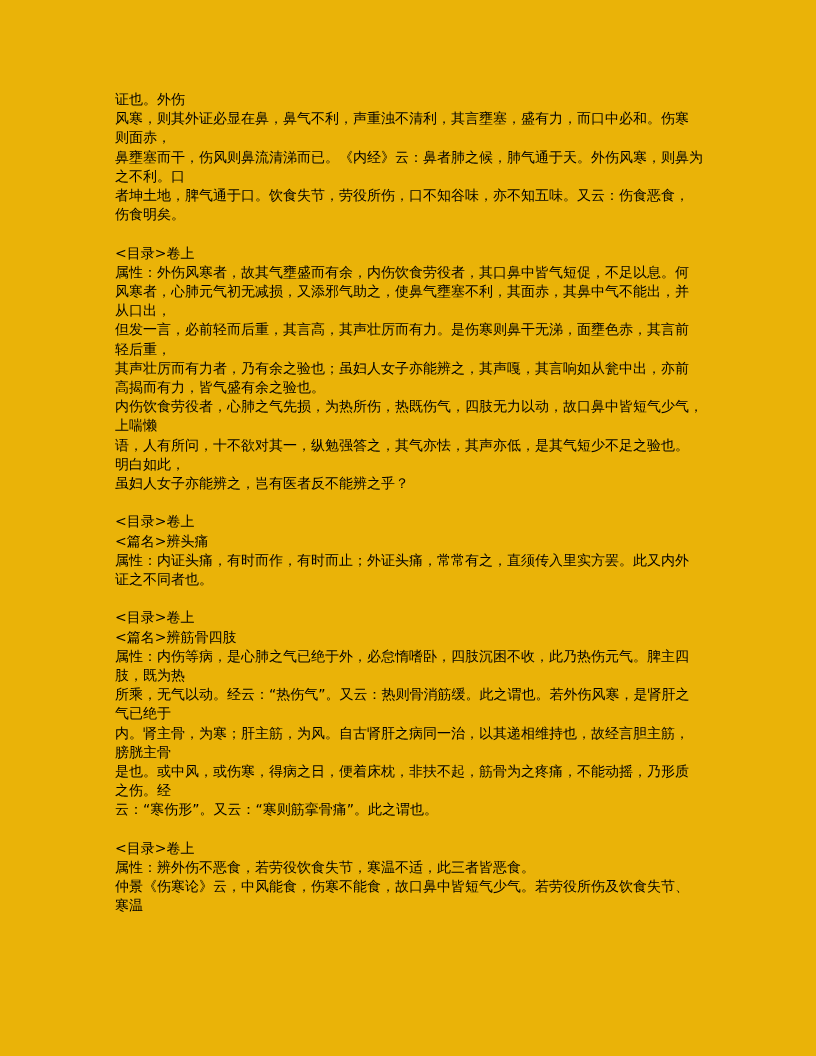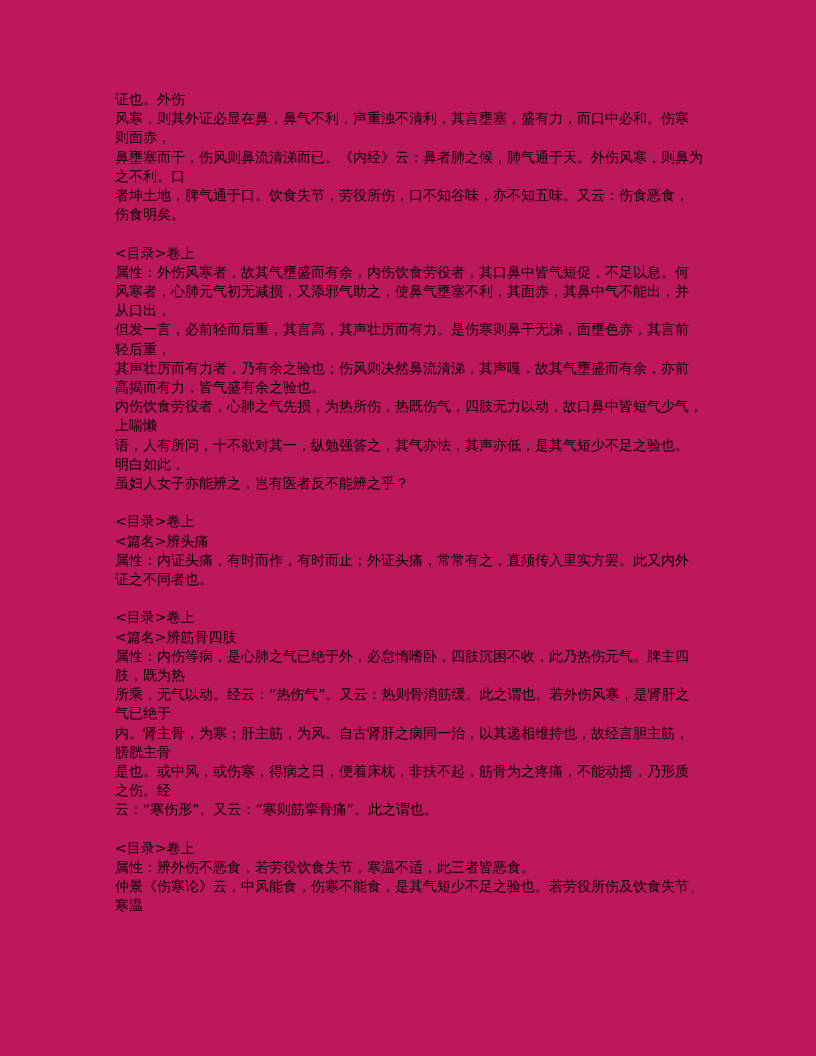--- a/index.html
+++ b/index.html
@@ -4,21 +4,21 @@
 <style>
   html, body {
     margin: 0;
     padding: 0;
     background: #ffffff;
   }
   .page {
     position: relative;
     width: 816px;
     height: 1056px;
-    background: #be185d;
+    background: #eab308;
     box-sizing: border-box;
     padding: 90px 74px 0 115px;
     overflow: hidden;
     font-family: "DejaVu Sans", "Liberation Sans", sans-serif;
     color: #000000;
   }
   .doc-body {
     width: 600px;
   }
   .doc-line {
@@ -41,21 +41,21 @@
       <div class="doc-line">之不利。口</div>
       <div class="doc-line">者坤土地，脾气通于口。饮食失节，劳役所伤，口不知谷味，亦不知五味。又云：伤食恶食，</div>
       <div class="doc-line">伤食明矣。</div>
       <div class="doc-line"></div>
       <div class="doc-line">&lt;目录&gt;卷上</div>
       <div class="doc-line">属性：外伤风寒者，故其气壅盛而有余，内伤饮食劳役者，其口鼻中皆气短促，不足以息。何</div>
       <div class="doc-line">风寒者，心肺元气初无减损，又添邪气助之，使鼻气壅塞不利，其面赤，其鼻中气不能出，并</div>
       <div class="doc-line">从口出，</div>
       <div class="doc-line">但发一言，必前轻而后重，其言高，其声壮厉而有力。是伤寒则鼻干无涕，面壅色赤，其言前</div>
       <div class="doc-line">轻后重，</div>
-      <div class="doc-line">其声壮厉而有力者，乃有余之验也；伤风则决然鼻流清涕，其声嘎，故其气壅盛而有余，亦前</div>
+      <div class="doc-line">其声壮厉而有力者，乃有余之验也；虽妇人女子亦能辨之，其声嘎，其言响如从瓮中出，亦前</div>
       <div class="doc-line">高揭而有力，皆气盛有余之验也。</div>
       <div class="doc-line">内伤饮食劳役者，心肺之气先损，为热所伤，热既伤气，四肢无力以动，故口鼻中皆短气少气，</div>
       <div class="doc-line">上喘懒</div>
       <div class="doc-line">语，人有所问，十不欲对其一，纵勉强答之，其气亦怯，其声亦低，是其气短少不足之验也。</div>
       <div class="doc-line">明白如此，</div>
       <div class="doc-line">虽妇人女子亦能辨之，岂有医者反不能辨之乎？</div>
       <div class="doc-line"></div>
       <div class="doc-line">&lt;目录&gt;卷上</div>
       <div class="doc-line">&lt;篇名&gt;辨头痛</div>
       <div class="doc-line">属性：内证头痛，有时而作，有时而止；外证头痛，常常有之，直须传入里实方罢。此又内外</div>
@@ -68,16 +68,16 @@
       <div class="doc-line">所乘，无气以动。经云：“热伤气”。又云：热则骨消筋缓。此之谓也。若外伤风寒，是肾肝之</div>
       <div class="doc-line">气已绝于</div>
       <div class="doc-line">内。肾主骨，为寒；肝主筋，为风。自古肾肝之病同一治，以其递相维持也，故经言胆主筋，</div>
       <div class="doc-line">膀胱主骨</div>
       <div class="doc-line">是也。或中风，或伤寒，得病之日，便着床枕，非扶不起，筋骨为之疼痛，不能动摇，乃形质</div>
       <div class="doc-line">之伤。经</div>
       <div class="doc-line">云：“寒伤形”。又云：“寒则筋挛骨痛”。此之谓也。</div>
       <div class="doc-line"></div>
       <div class="doc-line">&lt;目录&gt;卷上</div>
       <div class="doc-line">属性：辨外伤不恶食，若劳役饮食失节，寒温不适，此三者皆恶食。</div>
-      <div class="doc-line">仲景《伤寒论》云，中风能食，伤寒不能食，是其气短少不足之验也。若劳役所伤及饮食失节、</div>
+      <div class="doc-line">仲景《伤寒论》云，中风能食，伤寒不能食，故口鼻中皆短气少气。若劳役所伤及饮食失节、</div>
       <div class="doc-line">寒温</div>
     </div>
 </div>
 
 </body></html>

